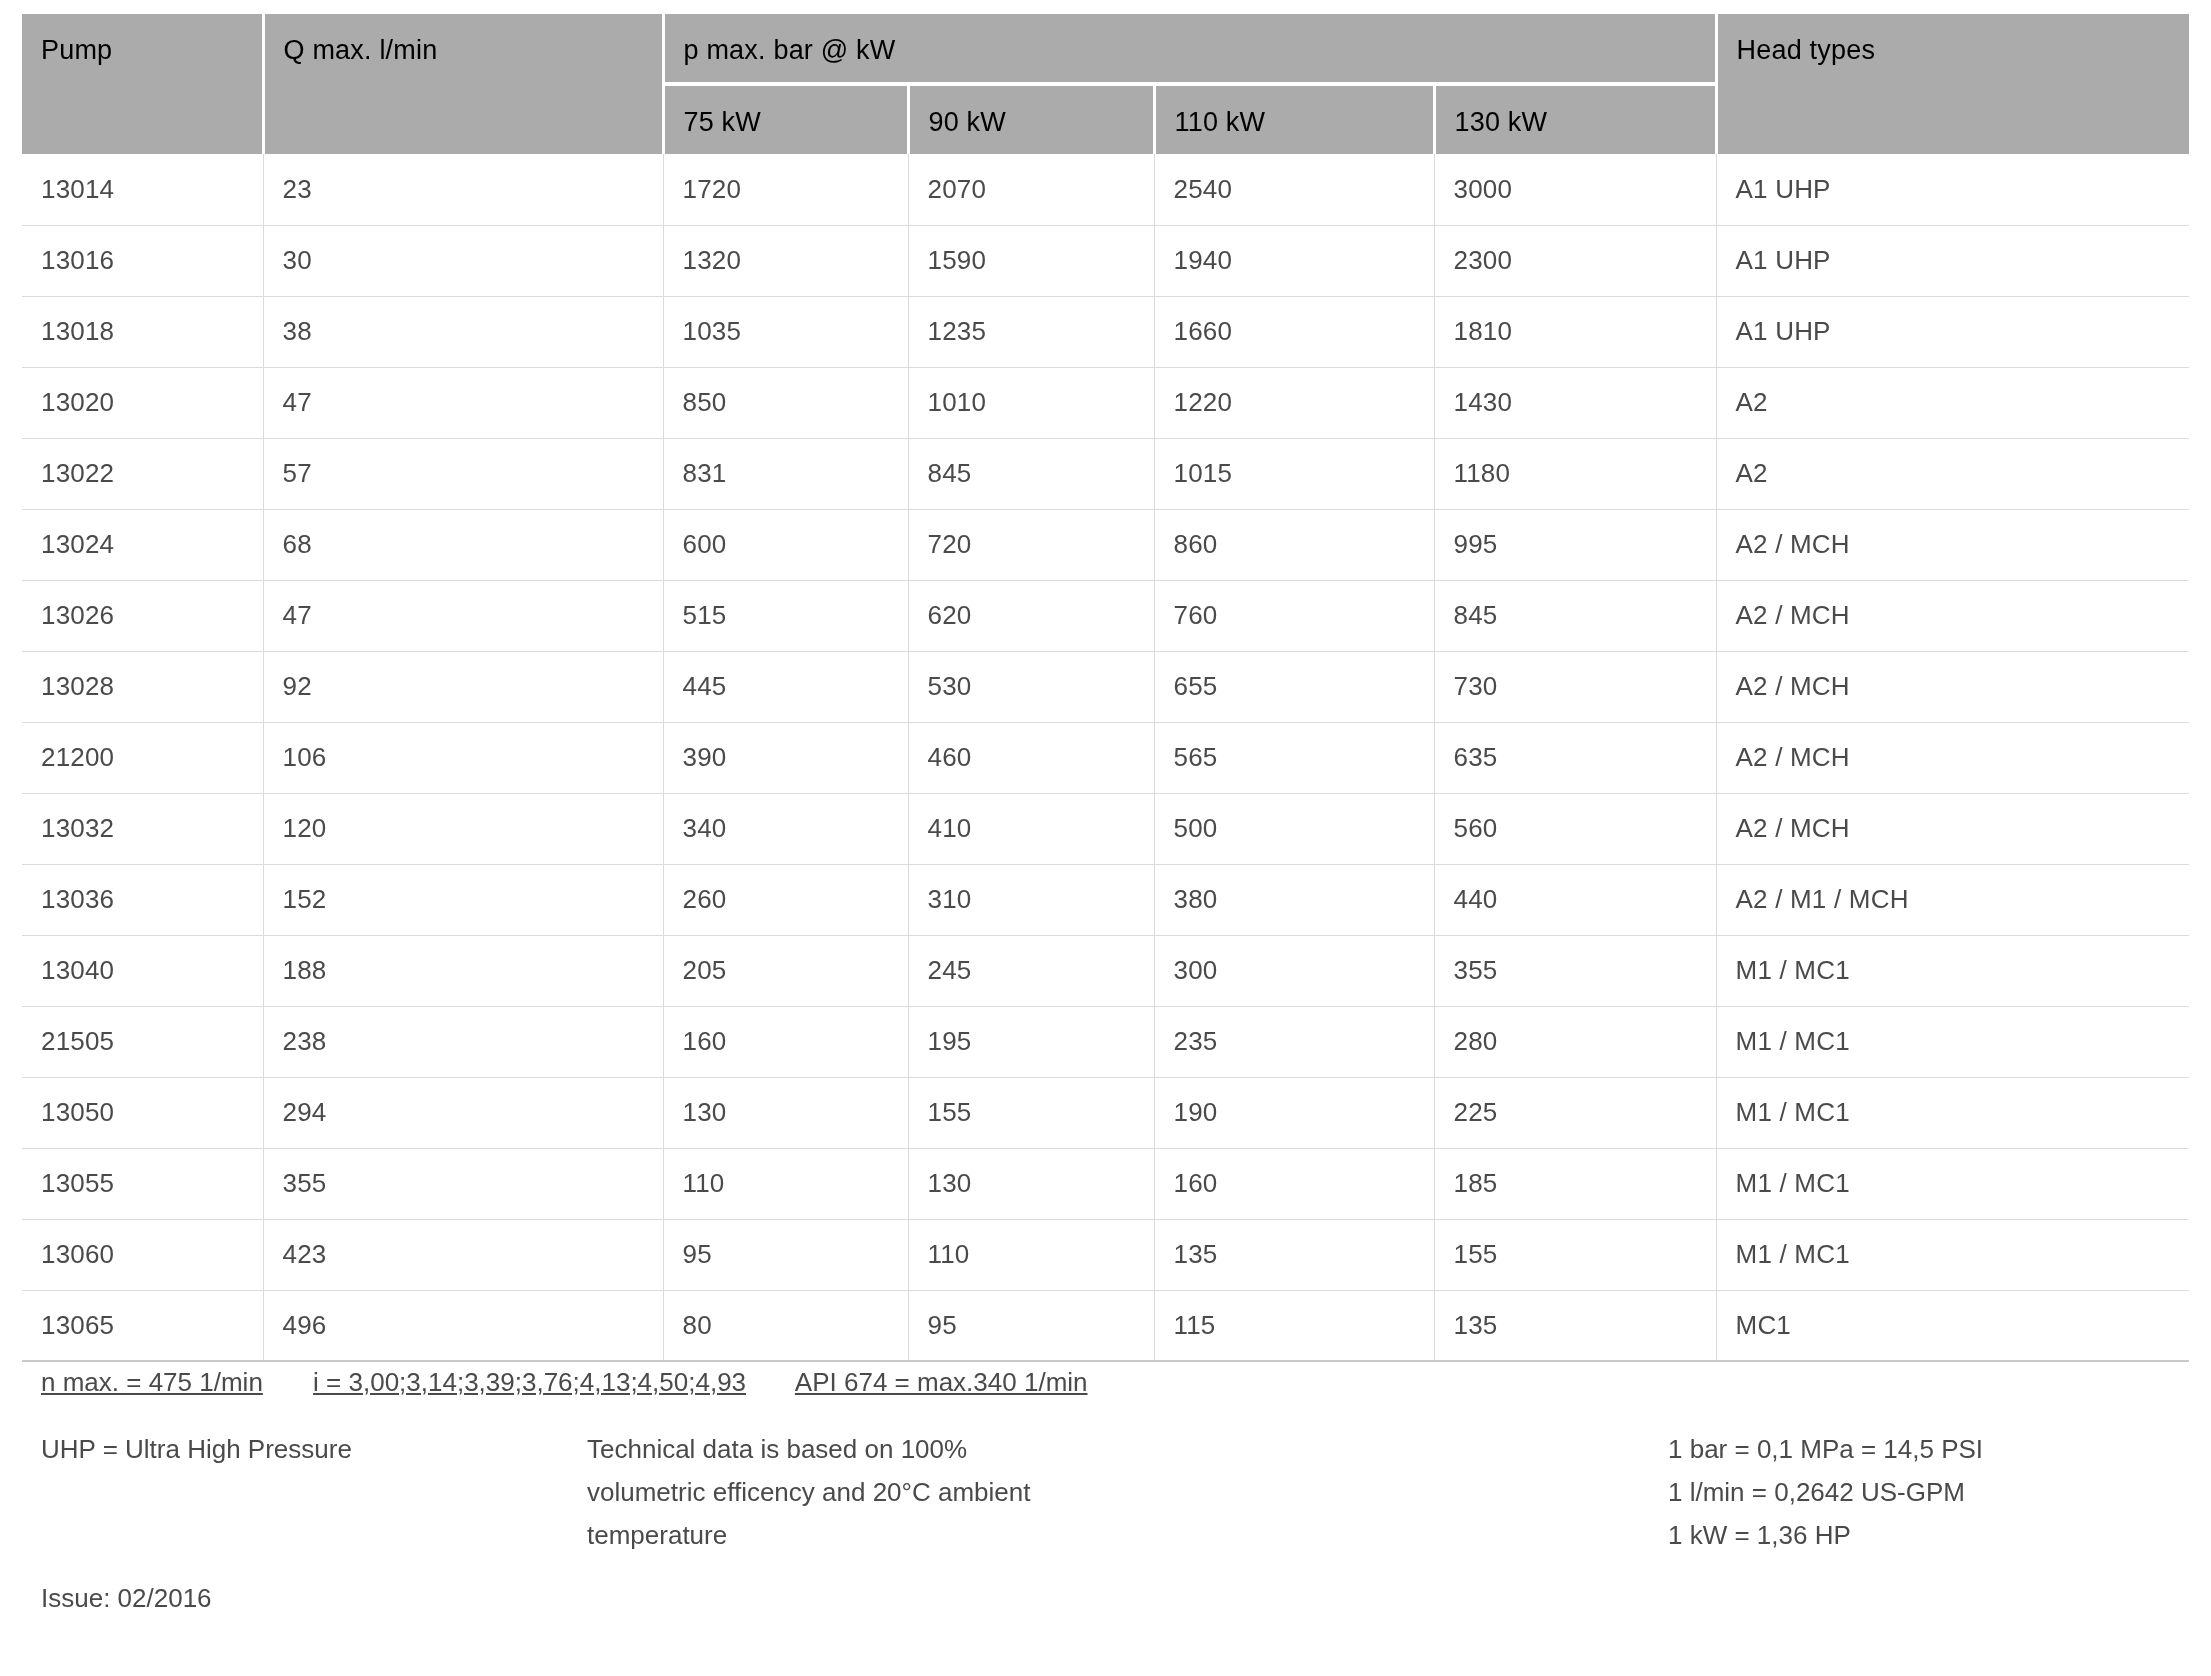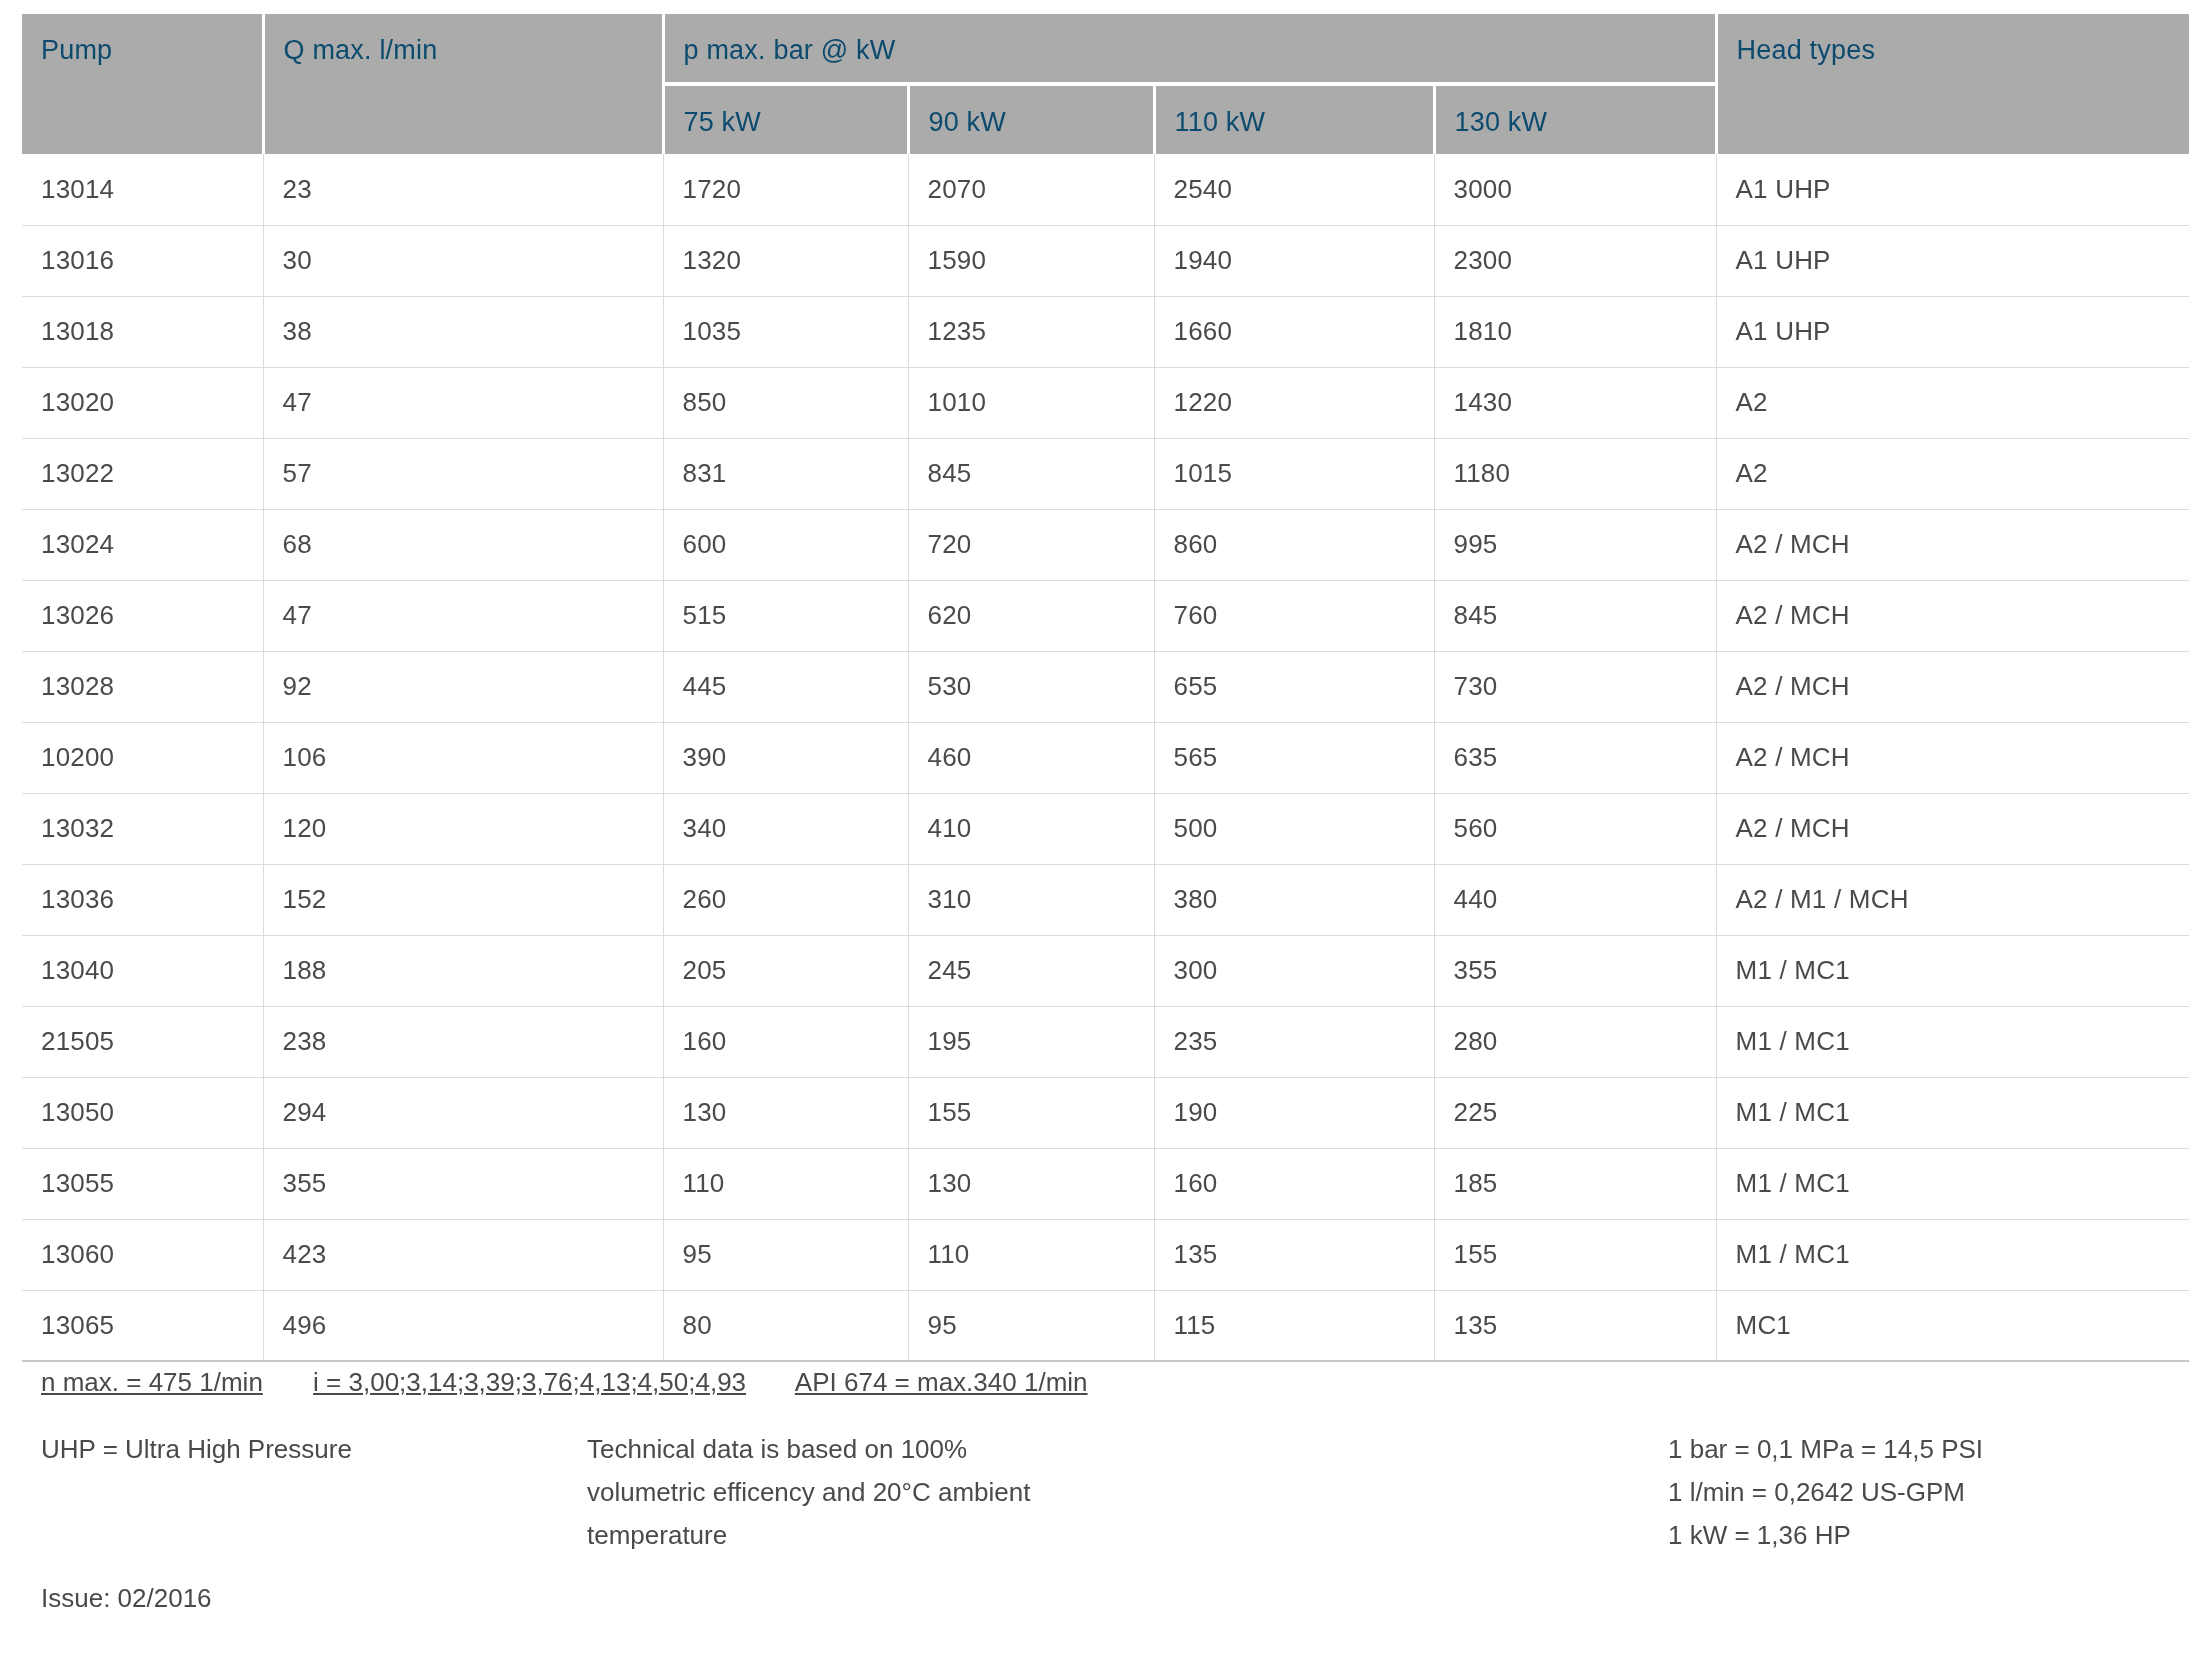--- a/index.html
+++ b/index.html
@@ -26,21 +26,21 @@
   col.c-q     { width: 400px; }
   col.c-k75   { width: 245px; }
   col.c-k90   { width: 246px; }
   col.c-k110  { width: 280px; }
   col.c-k130  { width: 282px; }
   col.c-head  { width: 473px; }
 
   thead tr { height: 70px; }
   th {
     background: #ababab;
-    color: #0c4a6e;
+    color: #000000;
     font-weight: 300;
     font-size: 27px;
     letter-spacing: 0.2px;
     text-align: left;
     vertical-align: top;
     padding: 20.5px 0 0 18.6px;
   }
   th.bw-r { border-right: 3.7px solid #ffffff; }
   th.bw-b { border-bottom: 4.7px solid #ffffff; }
 
@@ -191,21 +191,21 @@
       <tr>
         <td class="sep">13028</td>
         <td class="sep">92</td>
         <td class="sep">445</td>
         <td class="sep">530</td>
         <td class="sep">655</td>
         <td class="sep">730</td>
         <td>A2 / MCH</td>
       </tr>
       <tr>
-        <td class="sep">10200</td>
+        <td class="sep">21200</td>
         <td class="sep">106</td>
         <td class="sep">390</td>
         <td class="sep">460</td>
         <td class="sep">565</td>
         <td class="sep">635</td>
         <td>A2 / MCH</td>
       </tr>
       <tr>
         <td class="sep">13032</td>
         <td class="sep">120</td>

